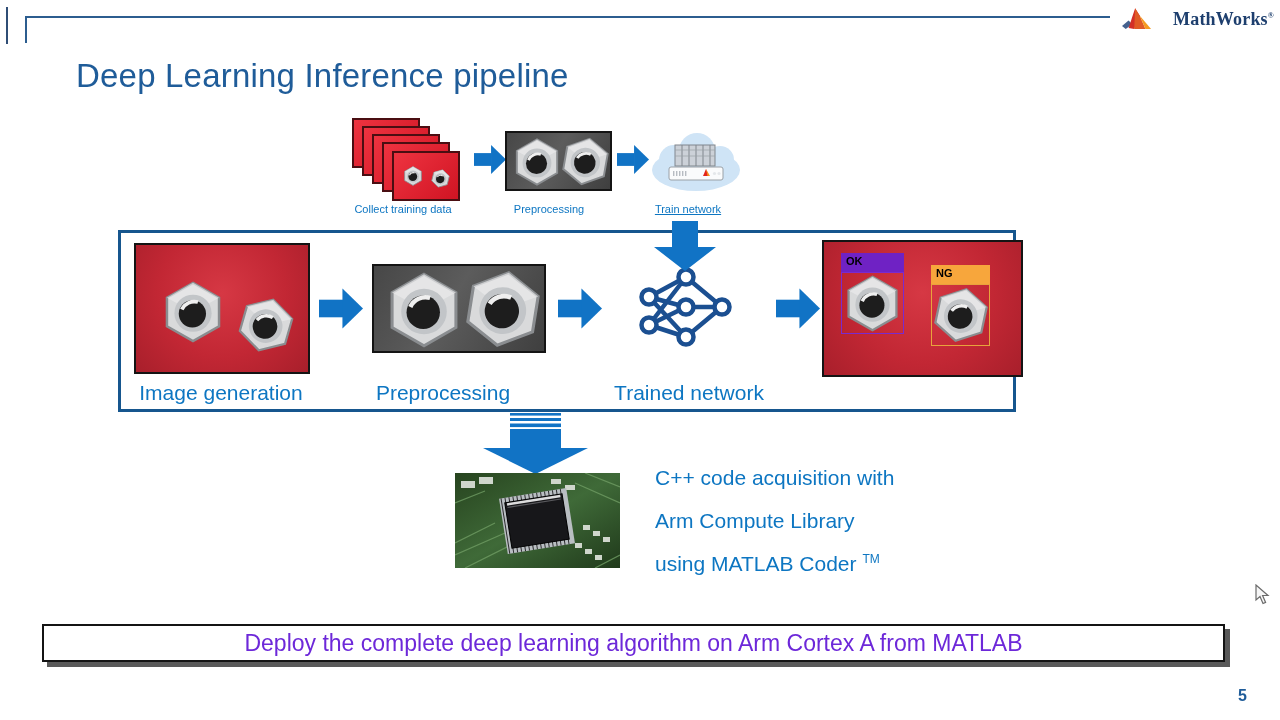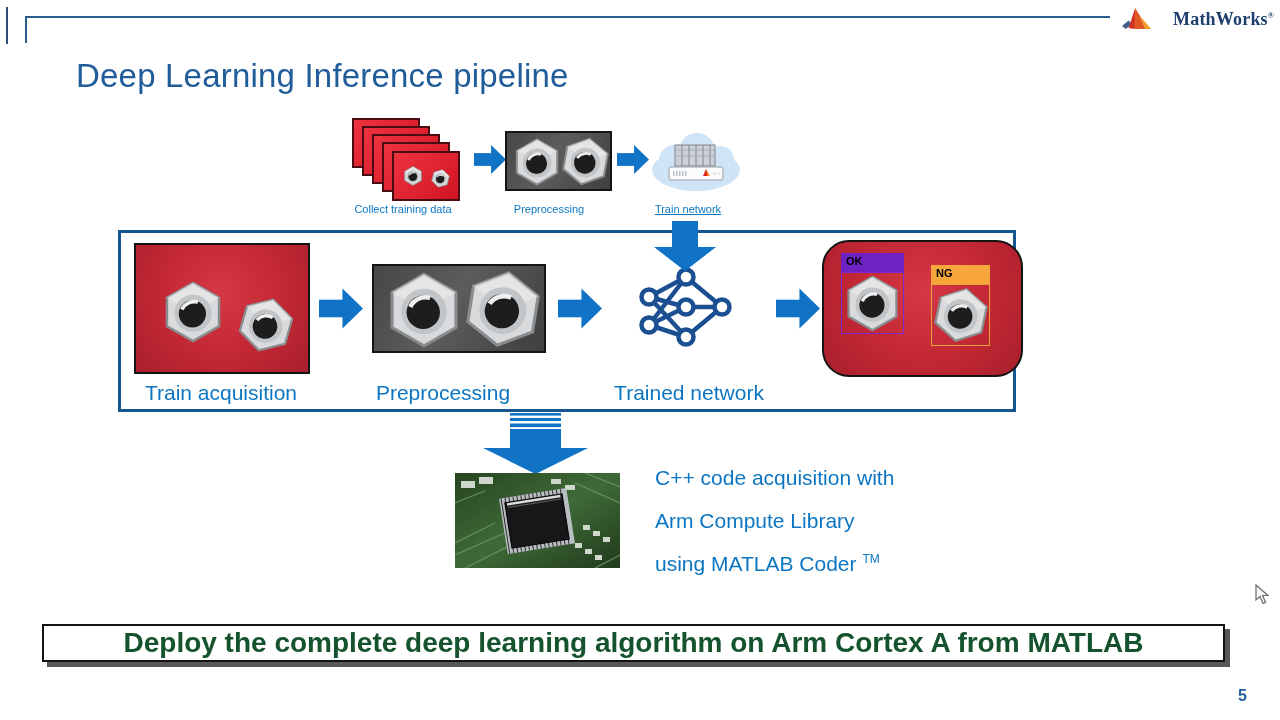--- a/index.html
+++ b/index.html
@@ -32,21 +32,21 @@
   
   .bbox{position:absolute;box-sizing:border-box;}
   .tag{position:absolute;font-size:11px;font-weight:bold;color:#111;padding:2px 0 0 5px;box-sizing:border-box;}
   
   .code-line{font-size:21px;color:#0d76c2;white-space:nowrap;}
   .code-line sup{font-size:12px;}
   
   .banner{left:42px;top:624px;width:1183px;height:38px;background:#ffffff;border:2px solid #141414;
           box-shadow:5px 5px 0 rgba(60,60,60,.85);box-sizing:border-box;
           display:flex;align-items:center;justify-content:center;}
-  .banner span{font-size:28px;font-weight:bold;color:#14532d;}
+  .banner span{font-size:23px;font-weight:normal;color:#6d28d9;}
   .page-num{left:1238px;top:687px;font-size:16px;font-weight:bold;color:#1f5c99;}
 </style>
 </head>
 <body>
 
 <svg width="0" height="0" style="position:absolute" aria-hidden="true">
   <defs>
     <symbol id="nut" viewBox="0 0 100 100">
       <polygon points="50,3 92,27 92,73 50,97 8,73 8,27" fill="#d9dadb" stroke="#8a8d90" stroke-width="4"></polygon>
       <polygon points="50,3 92,27 50,50 8,27" fill="#e9eaeb" opacity=".7"></polygon>
@@ -160,21 +160,21 @@
   <div class="abs pipeline-box"></div>
 
   <div class="abs photo red-photo" style="left:134px;top:243px;width:176px;height:131px;">
     <svg class="abs" style="left:26px;top:36px" width="62" height="62">
         <use href="#nut"></use>
       </svg>
     <svg class="abs" style="left:102px;top:52px;transform:rotate(16deg)" width="56" height="56">
         <use href="#nut"></use>
       </svg>
   </div>
-  <div class="abs stage-label" style="left:126px;top:381px;width:190px;">Train acquisition</div>
+  <div class="abs stage-label" style="left:126px;top:381px;width:190px;">Image generation</div>
 
   <svg class="abs" style="left:319px;top:288px" width="44" height="41">
       <use href="#arrowR"></use>
     </svg>
 
   <div class="abs photo gray-photo" style="left:372px;top:264px;width:174px;height:89px;">
     <svg class="abs" style="left:12px;top:6px" width="76" height="76">
         <use href="#nut"></use>
       </svg>
     <svg class="abs" style="left:90px;top:4px;transform:rotate(9deg)" width="78" height="78">
@@ -201,21 +201,21 @@
         <circle cx="50" cy="75" r="7.5"></circle>
       <circle cx="86" cy="45" r="7.5"></circle>
     </g>
   </svg>
   <div class="abs stage-label" style="left:609px;top:381px;width:160px;">Trained network</div>
 
   <svg class="abs" style="left:776px;top:288px" width="44" height="41">
       <use href="#arrowR"></use>
     </svg>
 
-  <div class="abs photo red-photo" style="left:822px;top:240px;width:201px;height:137px;border-radius:27px;">
+  <div class="abs photo red-photo" style="left:822px;top:240px;width:201px;height:137px;">
     <div class="tag" style="left:17px;top:11px;width:63px;height:19px;background:#6f22c4;color:#000;">OK</div>
     <div class="bbox" style="left:17px;top:30px;width:63px;height:62px;border:1.5px solid #7a2ad0;"></div>
     <svg class="abs" style="left:20px;top:33px" width="57" height="57">
         <use href="#nut"></use>
       </svg>
     <div class="tag" style="left:107px;top:23px;width:59px;height:19px;background:#f7a63c;color:#000;">NG</div>
     <div class="bbox" style="left:107px;top:42px;width:59px;height:62px;border:1.5px solid #e8a33c;"></div>
     <svg class="abs" style="left:109px;top:45px;transform:rotate(12deg)" width="56" height="56">
         <use href="#nut"></use>
       </svg>

